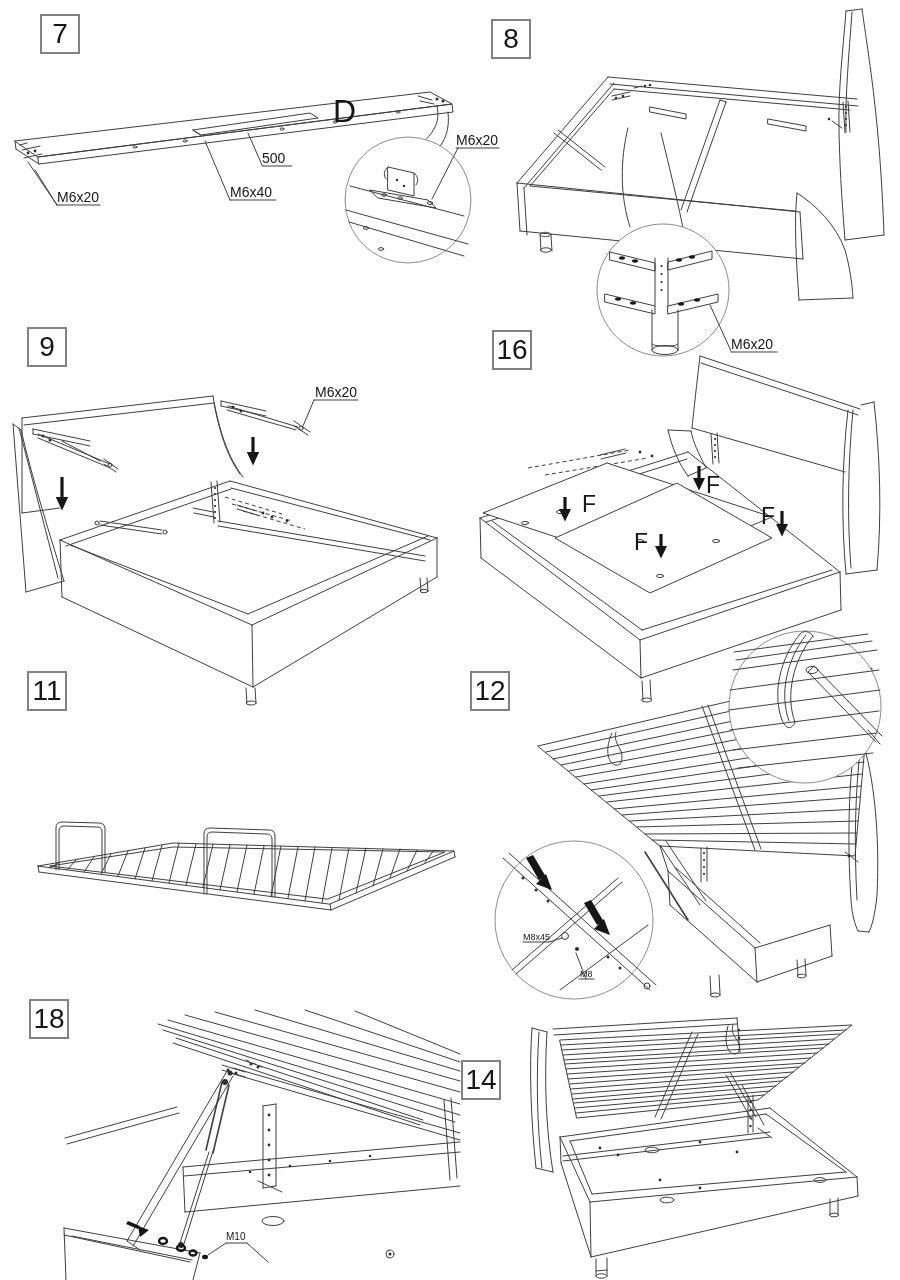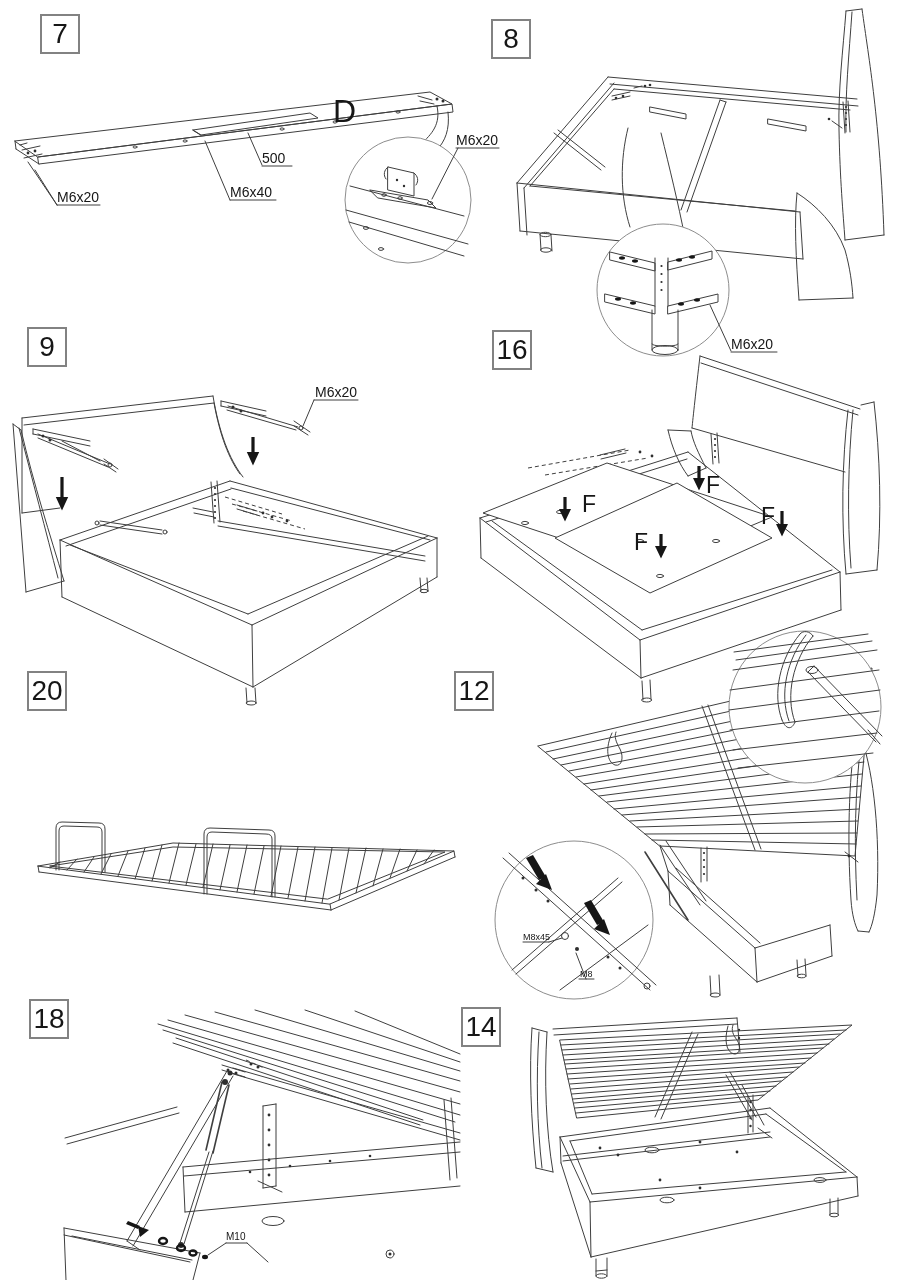--- a/index.html
+++ b/index.html
@@ -636,16 +636,16 @@
     <line class="s" x1="830" y1="1199" x2="830" y2="1215"></line>
     <line class="s" x1="838" y1="1198" x2="838" y2="1214"></line>
     <ellipse class="s" cx="834" cy="1215" rx="4.5" ry="1.8"></ellipse>
   </g>
 </svg>
 
 <div class="badge" style="left:40px;top:14px">7</div>
 <div class="badge" style="left:491px;top:19px">8</div>
 <div class="badge" style="left:27px;top:327px">9</div>
 <div class="badge" style="left:492px;top:330px">16</div>
-<div class="badge" style="left:27px;top:671px">20</div>
-<div class="badge" style="left:454px;top:671px">12</div>
+<div class="badge" style="left:27px;top:671px">11</div>
+<div class="badge" style="left:470px;top:671px">12</div>
 <div class="badge" style="left:29px;top:999px">18</div>
-<div class="badge" style="left:461px;top:1007px">14</div>
+<div class="badge" style="left:461px;top:1060px">14</div>
 
 </body></html>

